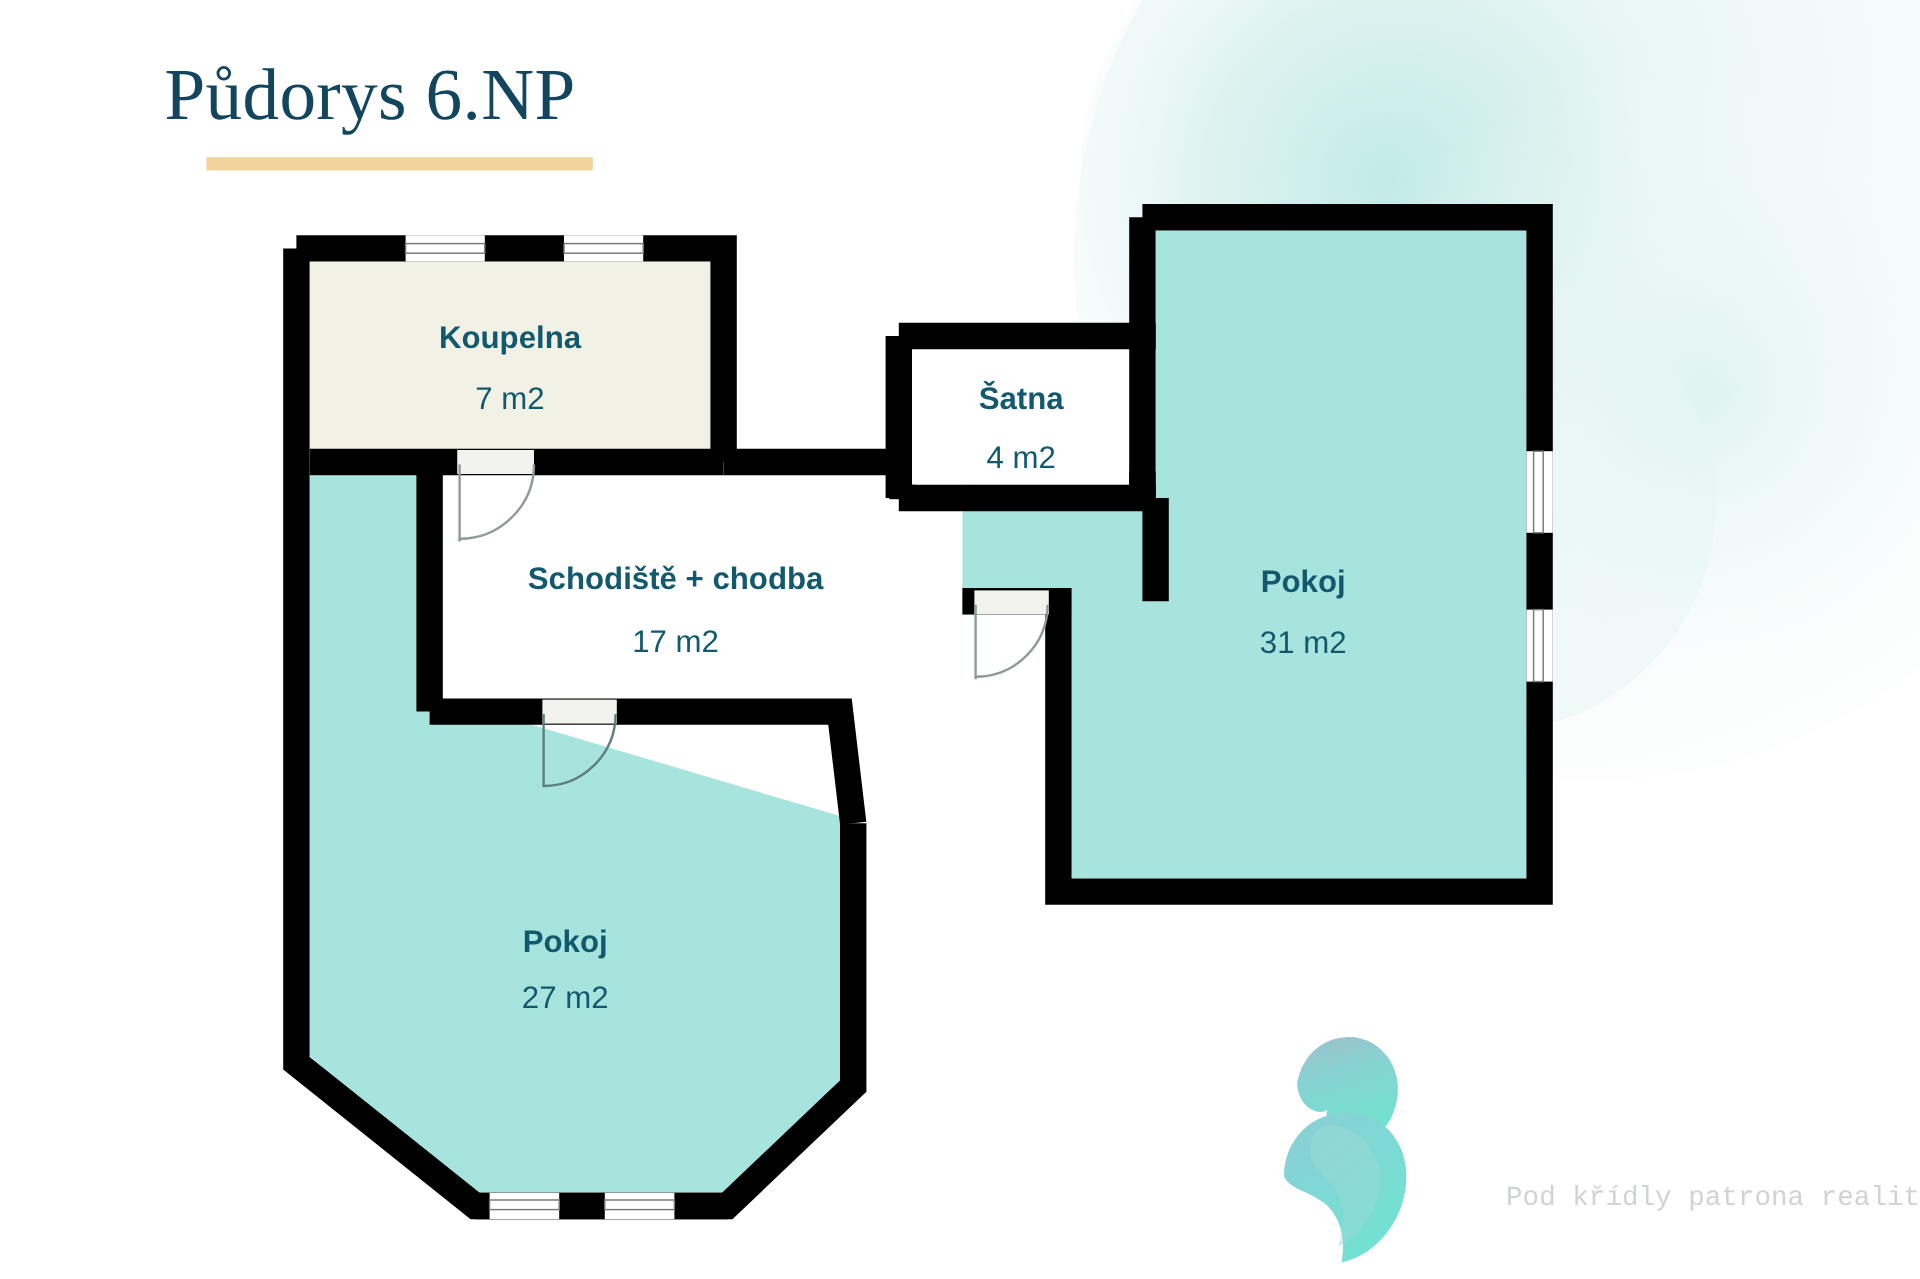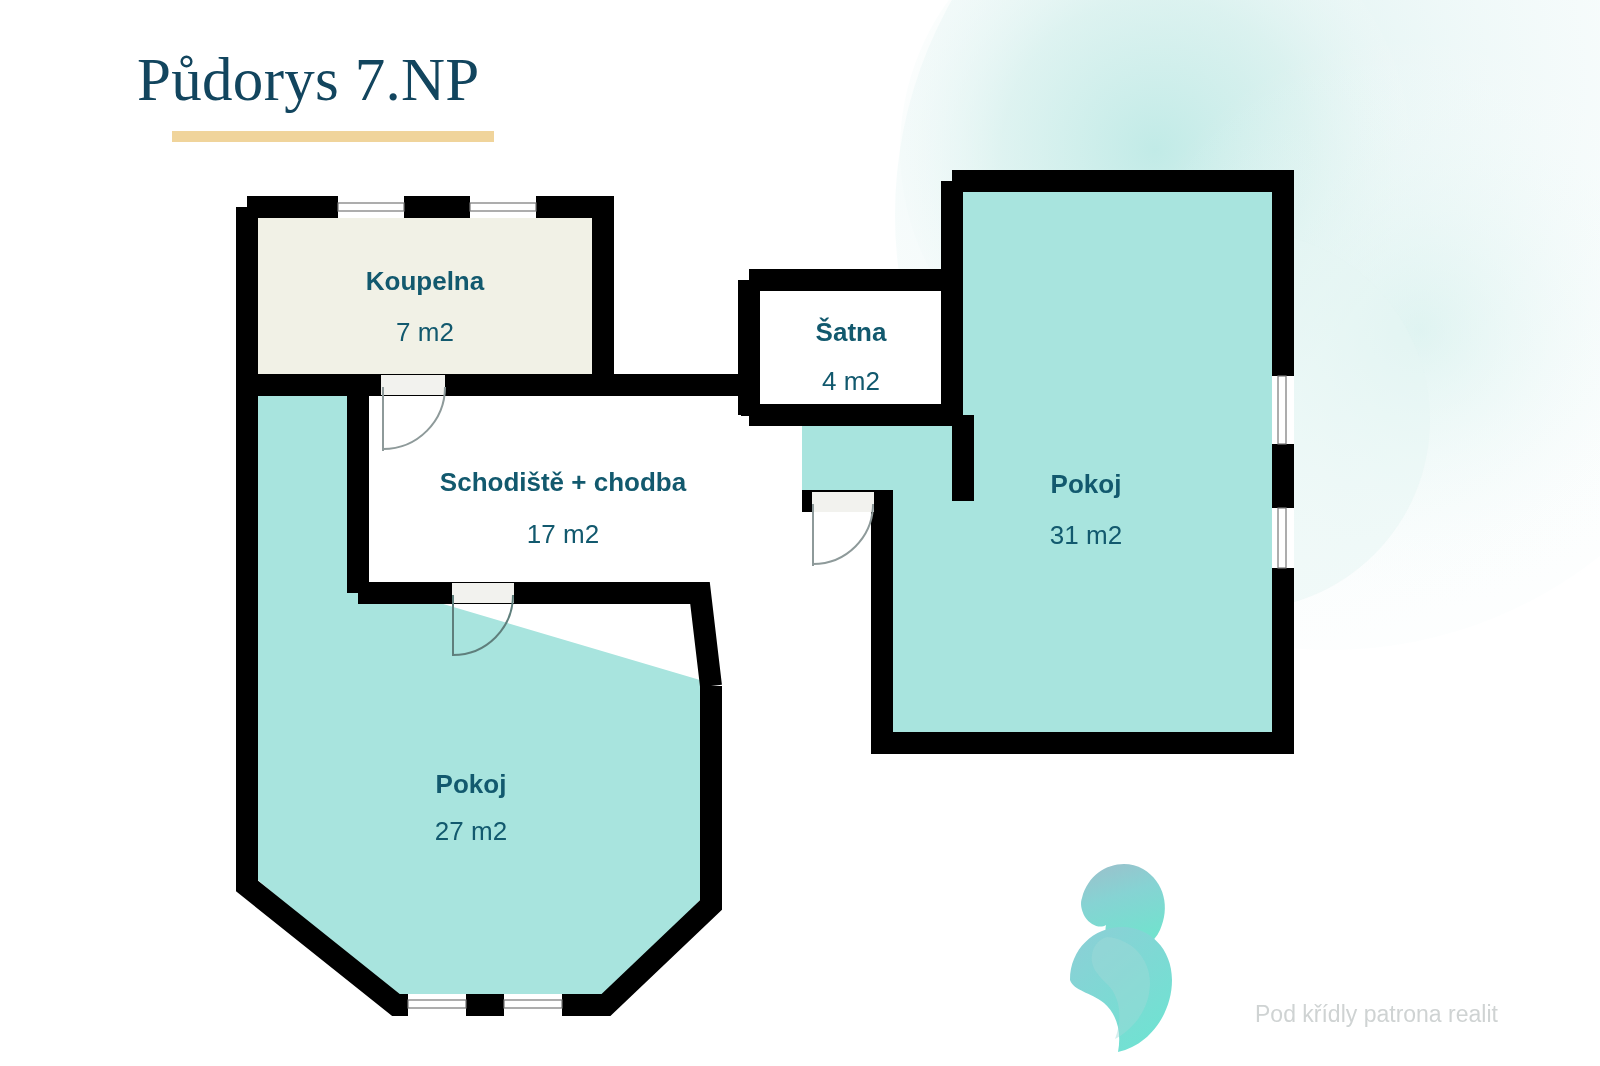--- a/index.html
+++ b/index.html
@@ -77,26 +77,25 @@
     left: 1060px;
     top: 845px;
     width: 150px;
     height: 210px;
     z-index: 4;
   }
   #brand-tagline {
     position: absolute;
     left: 1255px;
     top: 985px;
-    font-family: Liberation Sans, sans-serif;
+    font-family: Liberation Mono, monospace;
     font-size: 23px;
     color: #cfd3d3;
     white-space: nowrap;
     z-index: 4;
-    margin-top: 16px;
   }
 </style>
 </head>
 <body>
 
 <svg id="bg-decor" viewBox="0 0 1600 1066" xmlns="http://www.w3.org/2000/svg">
   <defs>
     <radialGradient id="blobA" cx="50%" cy="50%" r="50%">
       <stop offset="0%" stop-color="#bfeae6" stop-opacity="0.95"></stop>
       <stop offset="60%" stop-color="#d8f1ee" stop-opacity="0.75"></stop>
@@ -111,21 +110,21 @@
       <stop offset="100%" stop-color="#ffffff" stop-opacity="0"></stop>
     </radialGradient>
   </defs>
   <circle cx="1330" cy="215" r="435" fill="url(#blobB)"></circle>
   <circle cx="1155" cy="150" r="255" fill="url(#blobA)"></circle>
   <circle cx="1420" cy="330" r="300" fill="url(#blobC)"></circle>
   <circle cx="1240" cy="420" r="190" fill="#e6f5f4" opacity="0.5"></circle>
 </svg>
 
 <div id="title-block">
-  <div id="page-title">Půdorys 7.NP</div>
+  <div id="page-title">Půdorys 6.NP</div>
   <div id="title-underline"></div>
 </div>
 
 <svg id="floorplan" viewBox="0 0 1600 1066" xmlns="http://www.w3.org/2000/svg">
 
   <polygon points="258,218 592,218 592,384 258,384" fill="#f1f1e6"></polygon>
 
   <polygon points="369,396 752,396 752,582 700,680 369,582" fill="#ffffff"></polygon>
 
   <polygon points="760,291 952,291 952,404 760,404" fill="#ffffff"></polygon>

